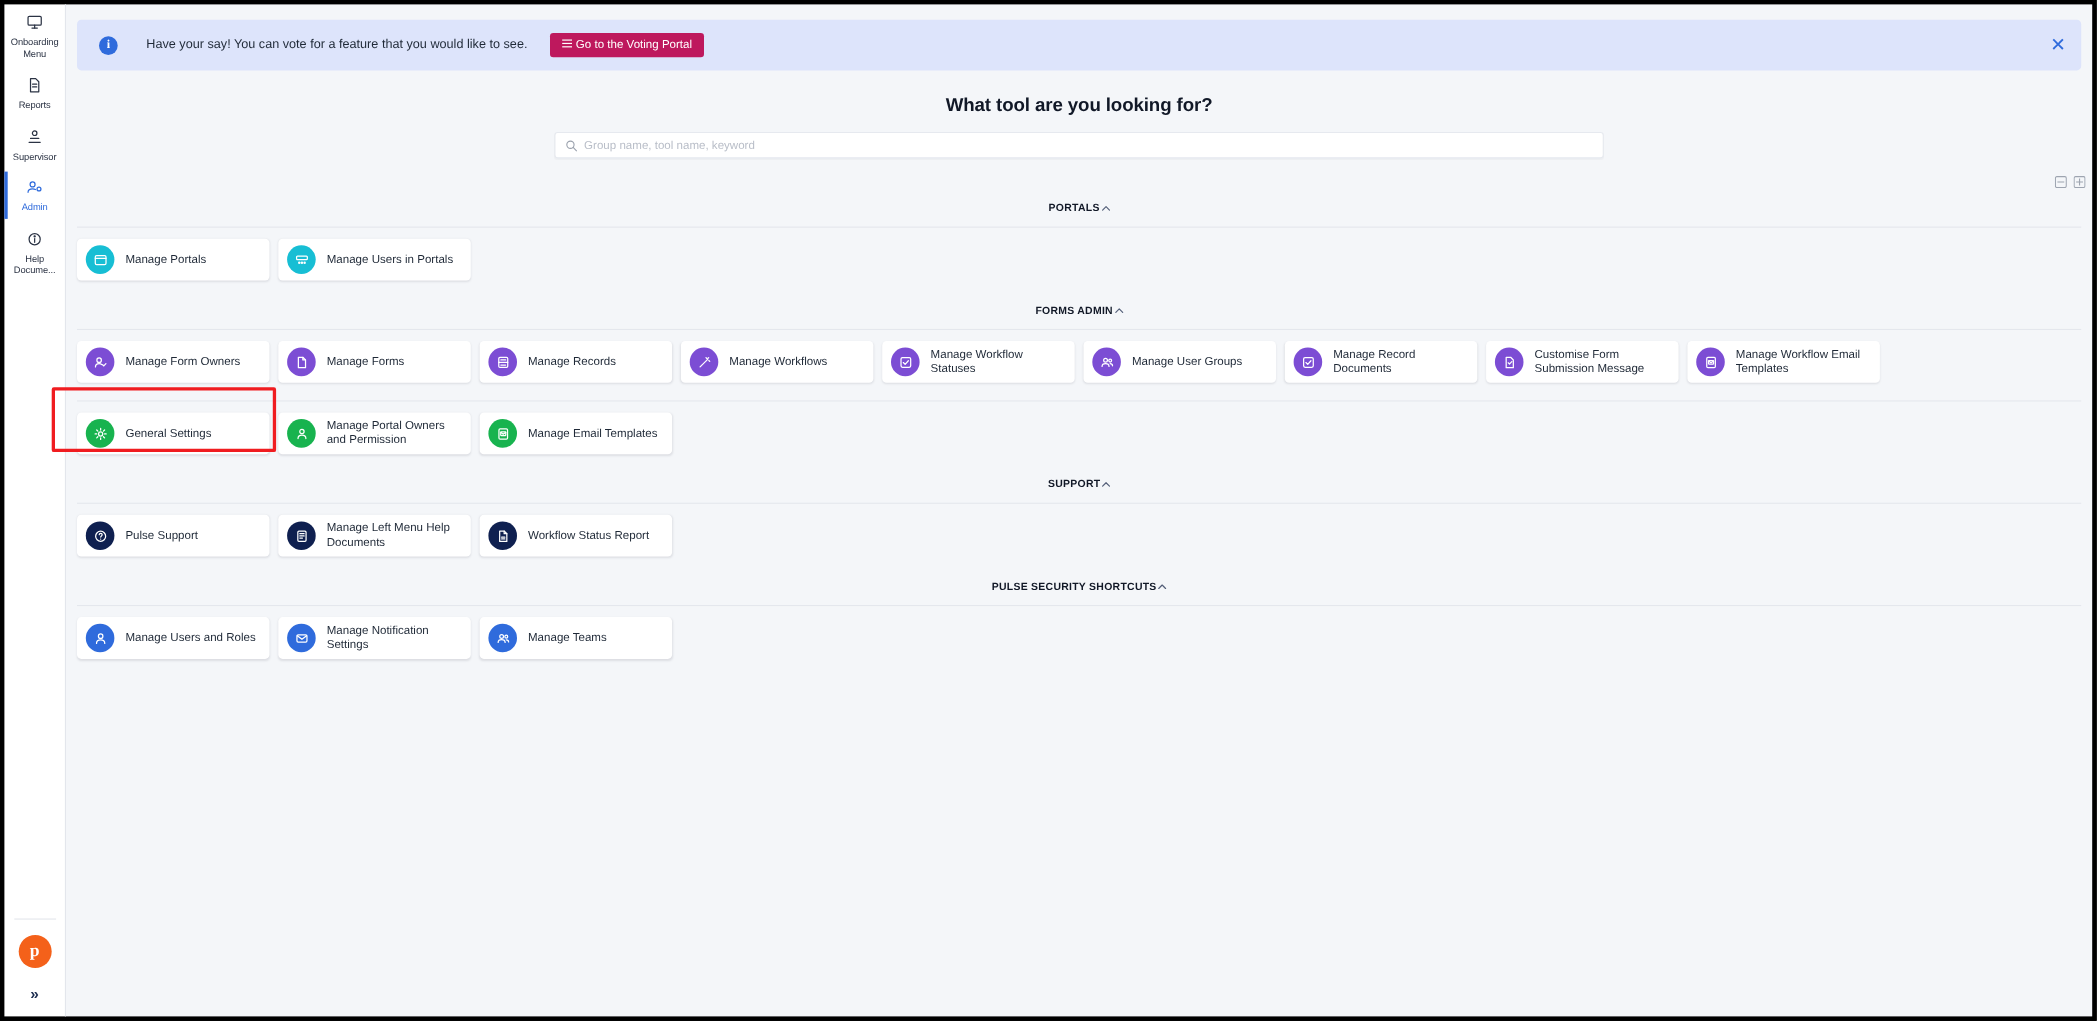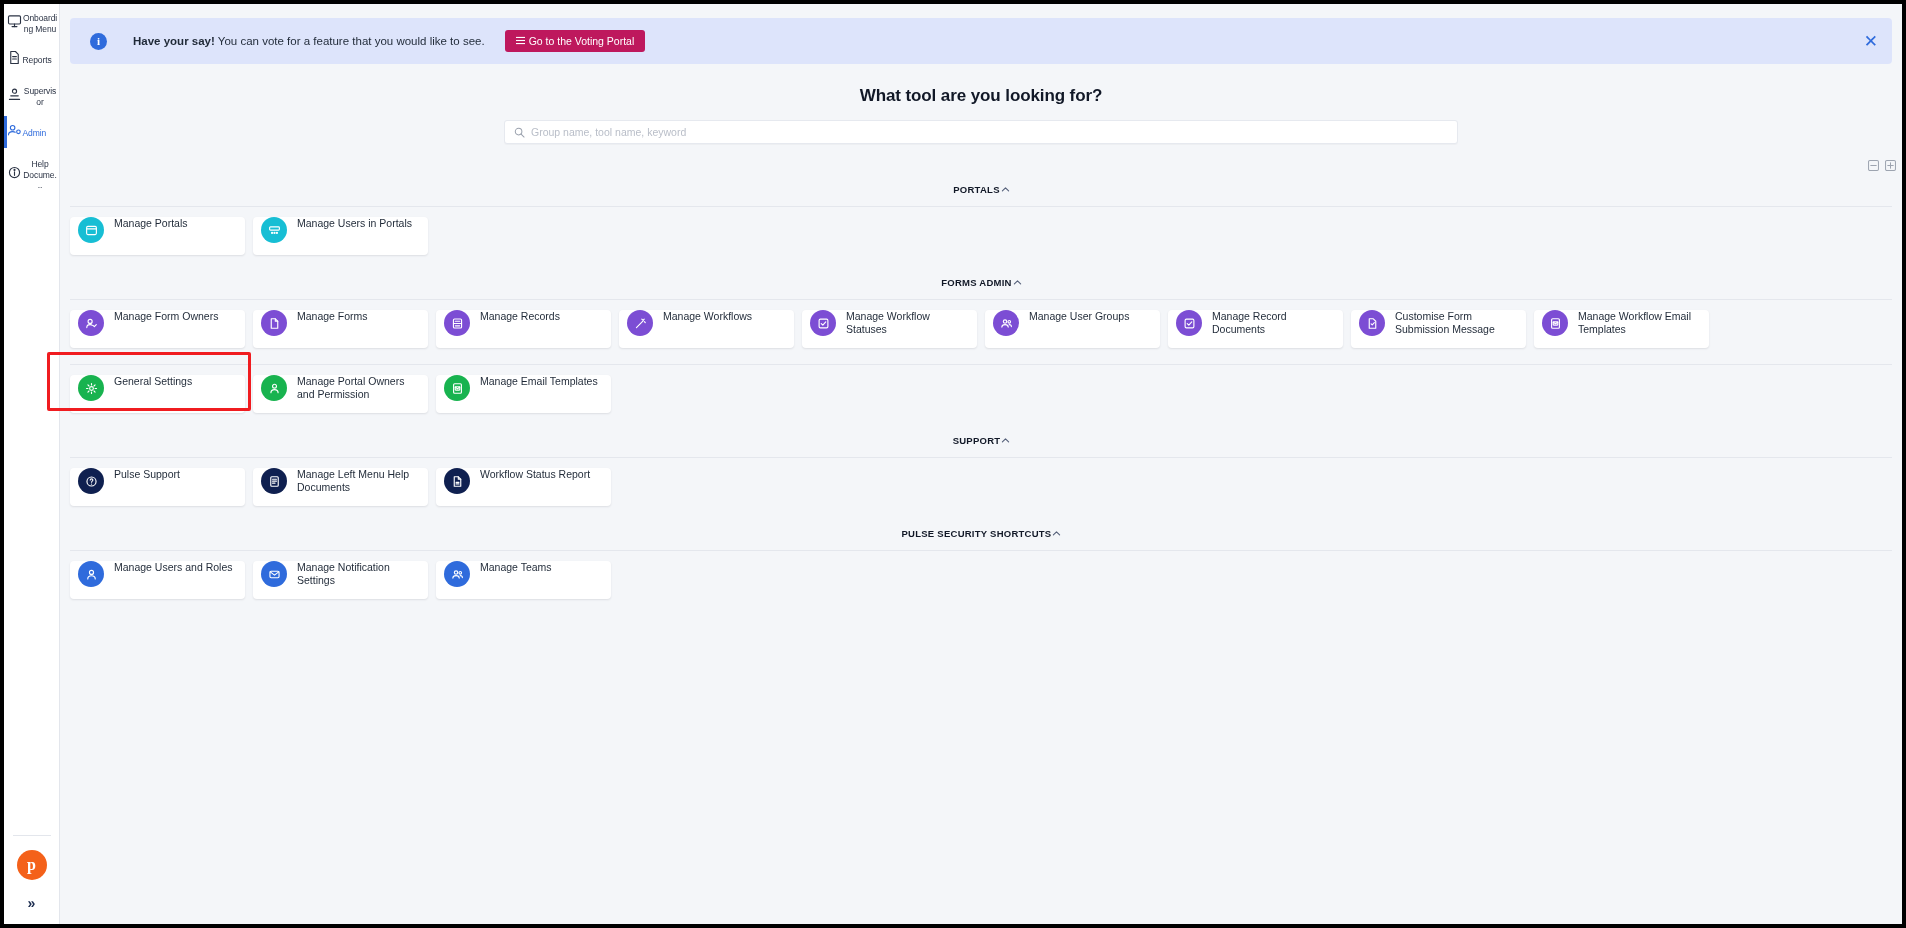--- a/index.html
+++ b/index.html
@@ -22,21 +22,21 @@
     background: #ffffff;
     border-right: 1px solid #e3e6ec;
     display: flex; flex-direction: column;
     align-items: center;
     z-index: 5;
   }
   .nav-item {
     position: relative;
     width: 56px;
     padding: 9px 2px 7px 2px;
-    display: flex; flex-direction: row; align-items: center;
+    display: flex; flex-direction: column; align-items: center;
     text-align: center;
     color: #2b3344;
     cursor: pointer;
   }
   .nav-item .ni-icon { height: 17px; display:block; margin-bottom: 3px; }
   .nav-item .ni-label {
     font-size: 8.5px; line-height: 10.5px;
     letter-spacing: -0.1px;
     word-break: break-word;
     max-width: 52px;
@@ -89,21 +89,21 @@
     font-size: 11px; font-weight: 700;
     font-family: "Liberation Serif", serif;
     display: flex; align-items: center; justify-content: center;
     flex: 0 0 auto;
   }
   #banner-text {
     margin-left: 26px;
     font-size: 11.5px; color: #1f2937;
     white-space: nowrap;
   }
-  #banner-text b { font-weight: 700; }
+  #banner-text b { font-weight: 400; }
   #banner-cta {
     margin-left: 20px;
     background: #be185d; color: #fff;
     border: none; border-radius: 3px;
     height: 22px; padding: 0 11px;
     font-size: 10.5px; font-family: "Liberation Sans", sans-serif;
     display: flex; align-items: center; gap: 4px;
     cursor: pointer; white-space: nowrap;
   }
   #banner-close {
@@ -168,21 +168,21 @@
   .cards {
     display: flex; flex-wrap: wrap;
     gap: 8px;
     padding: 10px 10px 8px 10px;
   }
   .card {
     width: 175px; min-height: 38px;
     background: #ffffff;
     border-radius: 4px;
     box-shadow: 0 1px 2px rgba(16,24,40,.10);
-    display: flex; 
+    display: flex; align-items: center;
     padding: 0 10px 0 8px;
     cursor: pointer;
   }
   .card-icon {
     width: 26px; height: 26px; border-radius: 50%;
     flex: 0 0 auto;
     display: flex; align-items: center; justify-content: center;
     margin-right: 10px;
   }
   .card-icon svg { display: block; }

